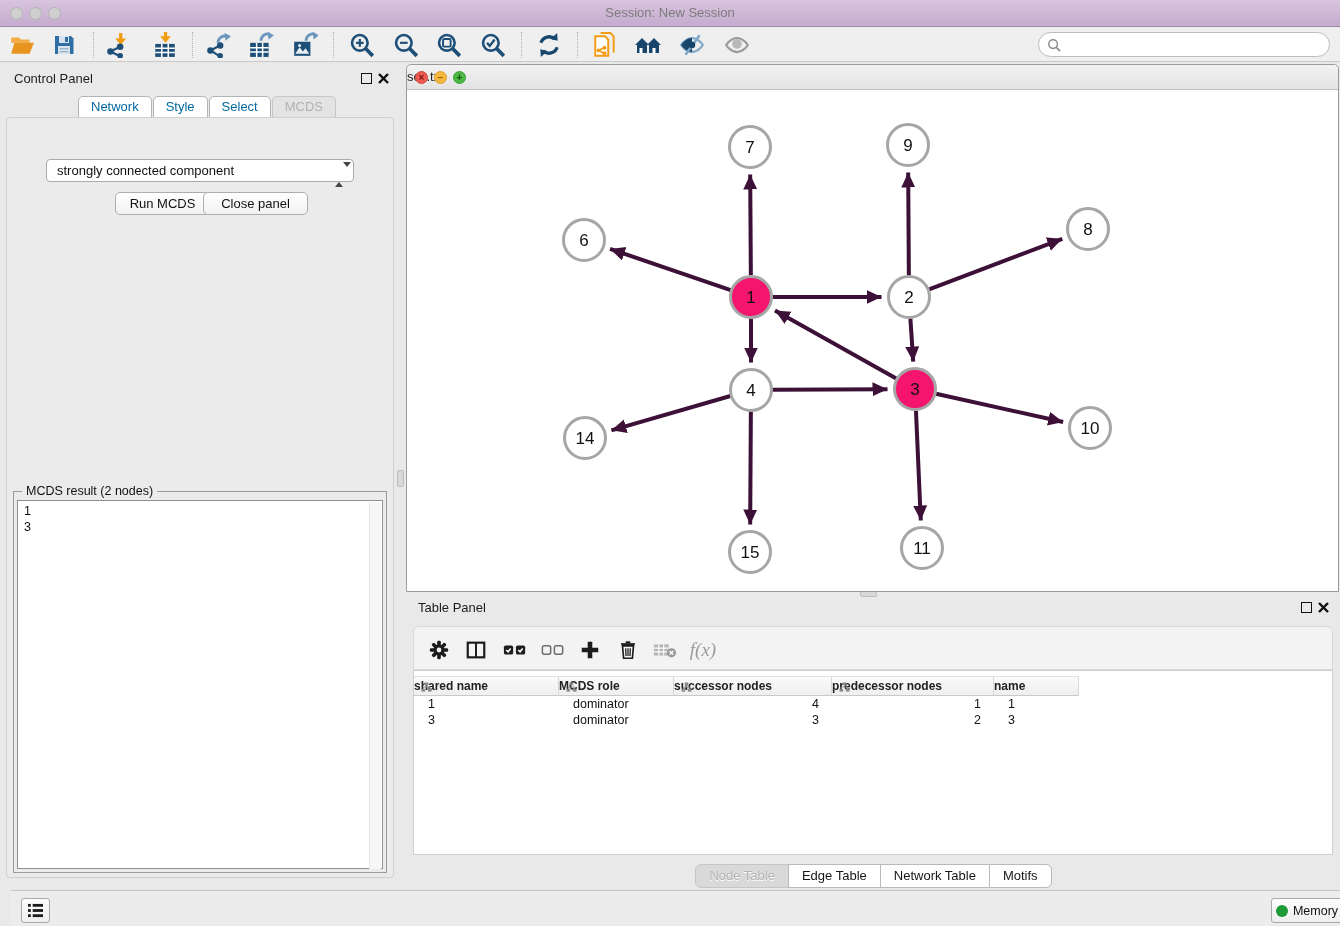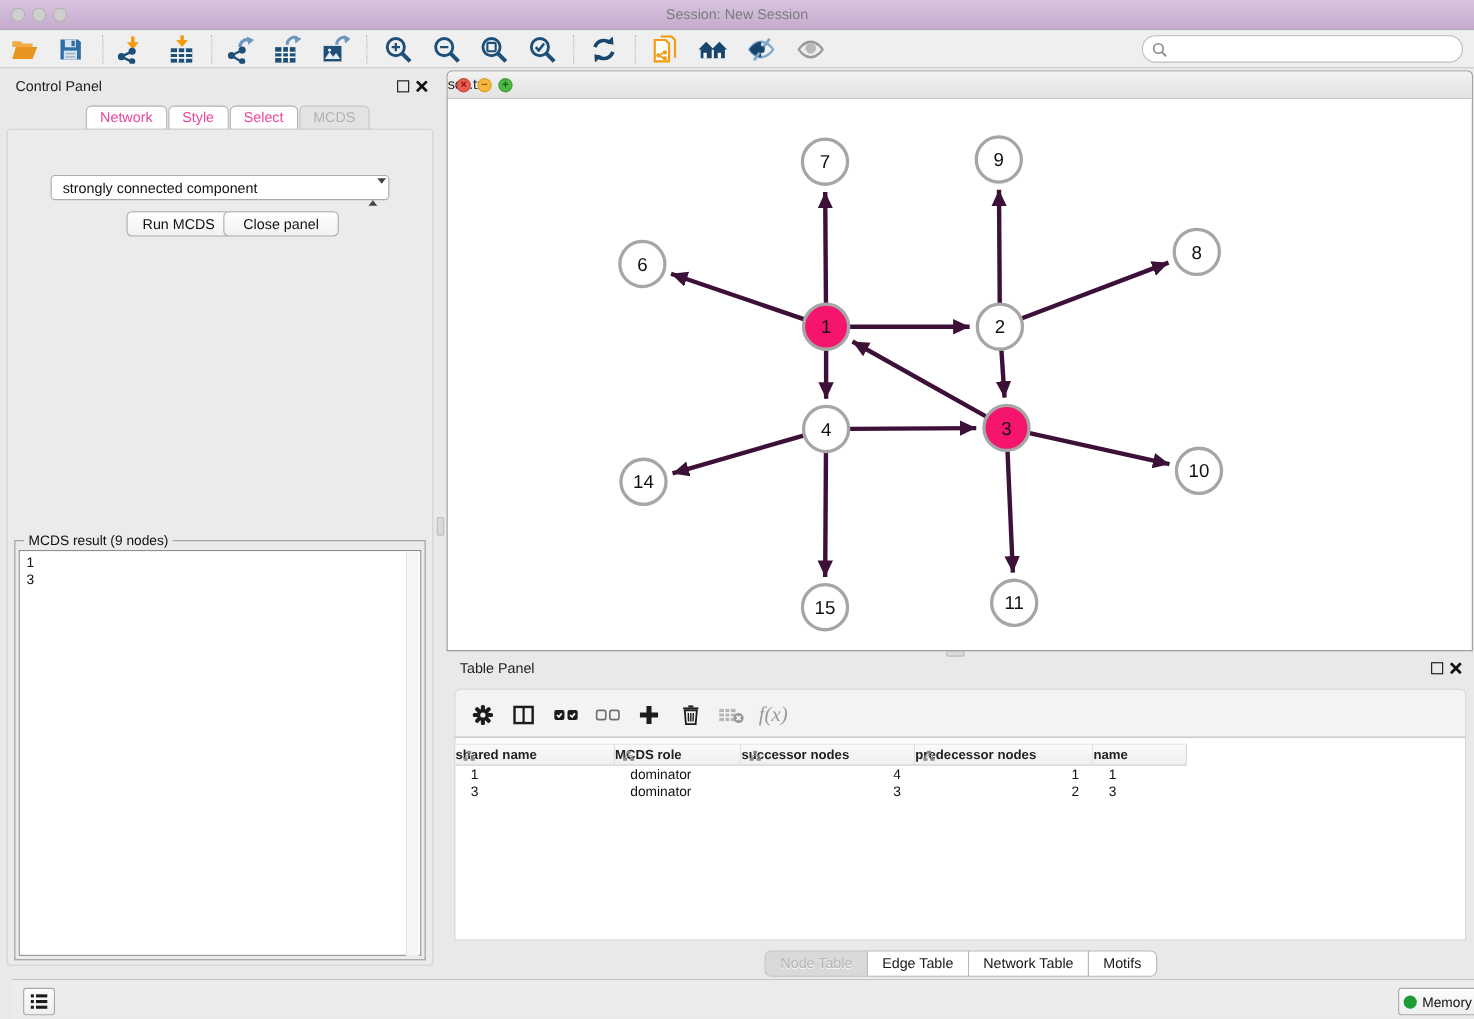--- a/index.html
+++ b/index.html
@@ -24,21 +24,21 @@
   #search-box svg { position:absolute; left:8px; top:5px; }
   #search-box input { position:absolute; left:26px; top:2px; width:256px; height:19px;
     border:none; outline:none; font-size:13px; background:transparent; }
 
   
   #cp-header-title { left:14px; top:71px; font-size:13px; color:#1c1c1c; }
   .win-float { width:11px; height:11px; border:1.6px solid #111; }
   .win-close line { stroke:#111; stroke-width:2.4; }
   #cp-tabs { left:78px; top:96px; }
   .tab { display:inline-block; padding:2px 12px 3px; font-size:13px; background:#fff;
-    border:1px solid #b4b4b4; border-radius:5px 5px 0 0; margin-right:1px; color:#ec4899; }
+    border:1px solid #b4b4b4; border-radius:5px 5px 0 0; margin-right:1px; color:#0369a1; }
   .tab.selected { background:#e3e3e3; color:#b2b2b2; border-color:#c6c6c6; }
   #cp-body { left:6px; top:117px; width:388px; height:761px; background:#ebebeb;
     border:1px solid #cfcfcf; border-radius:4px; }
   #opt-label { top:20px; width:100%; text-align:center; font-size:13px; color:#111; }
   #criterion-select { left:39px; top:41px; width:308px; height:23px; background:#fff;
     border:1px solid #ababab; border-radius:4px; font-size:13px; line-height:21px;
     padding-left:10px; color:#111; }
   #criterion-stepper { right:6px; top:4px; width:12px; height:14px; }
   .tri-up { width:0; height:0; border-left:4px solid transparent; border-right:4px solid transparent;
     border-bottom:5px solid #444; margin:1px auto 2px; }
@@ -282,21 +282,21 @@
 <div id="cp-tabs" class="abs"><span class="tab">Network</span><span class="tab">Style</span><span class="tab">Select</span><span class="tab selected">MCDS</span></div>
 
 <div id="cp-body" class="abs">
   <div id="criterion-select" class="abs">
     <span>strongly connected component</span>
     <span id="criterion-stepper" class="abs"><span class="tri-up"></span><span class="tri-dn"></span></span>
   </div>
   <div id="run-btn" class="abs btn">Run MCDS</div>
   <div id="closepanel-btn" class="abs btn">Close panel</div>
   <div id="result-group" class="abs">
-    <span id="result-legend" class="abs">MCDS result (9 nodes)</span>
+    <span id="result-legend" class="abs">MCDS result (2 nodes)</span>
     <div id="result-area" class="abs">
       <div id="result-lines" style="padding-top:2px">
           <div class="result-line">1</div>
           <div class="result-line">3</div>
         </div>
       <div id="result-scroll" class="abs"></div>
     </div>
   </div>
 </div>
 <div class="abs grip-v"></div>

